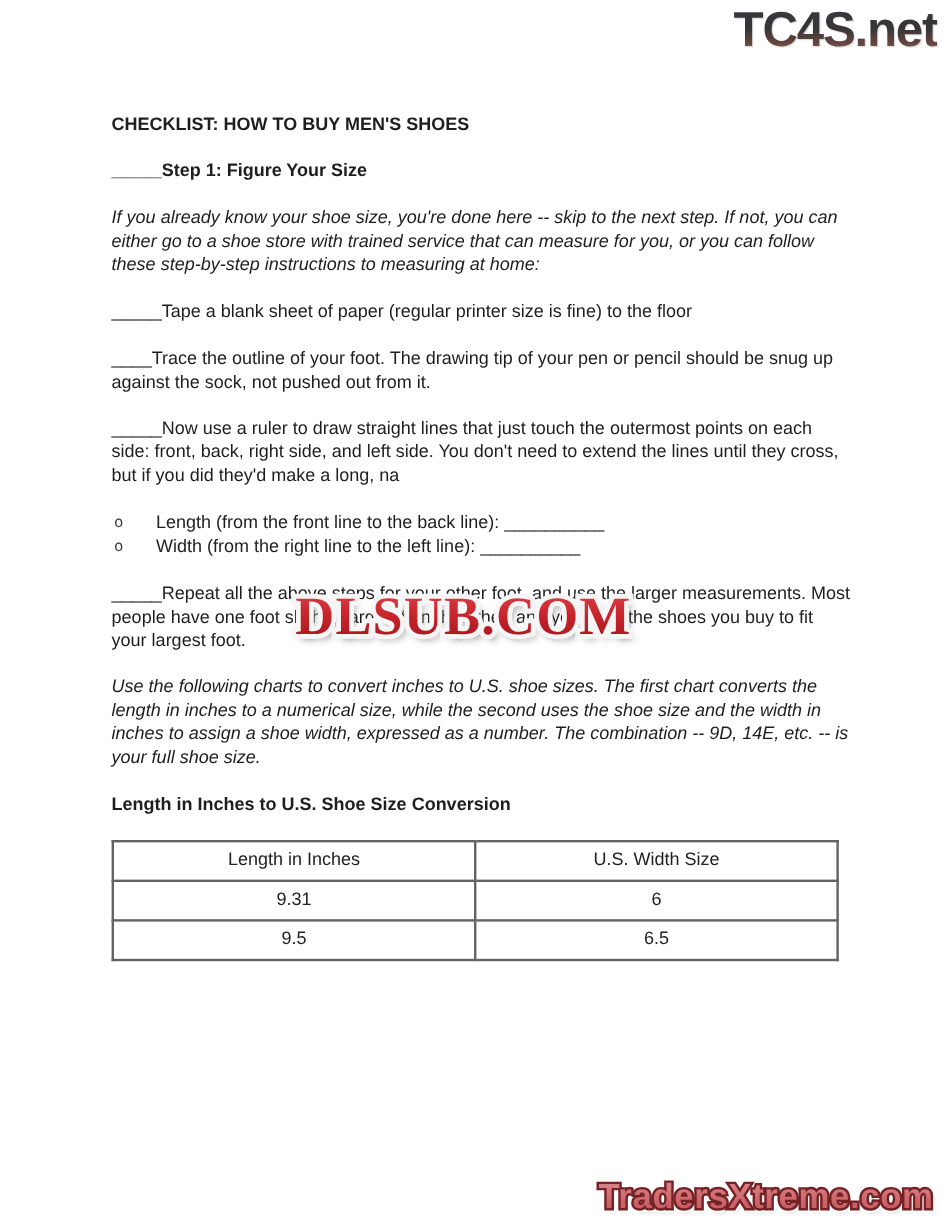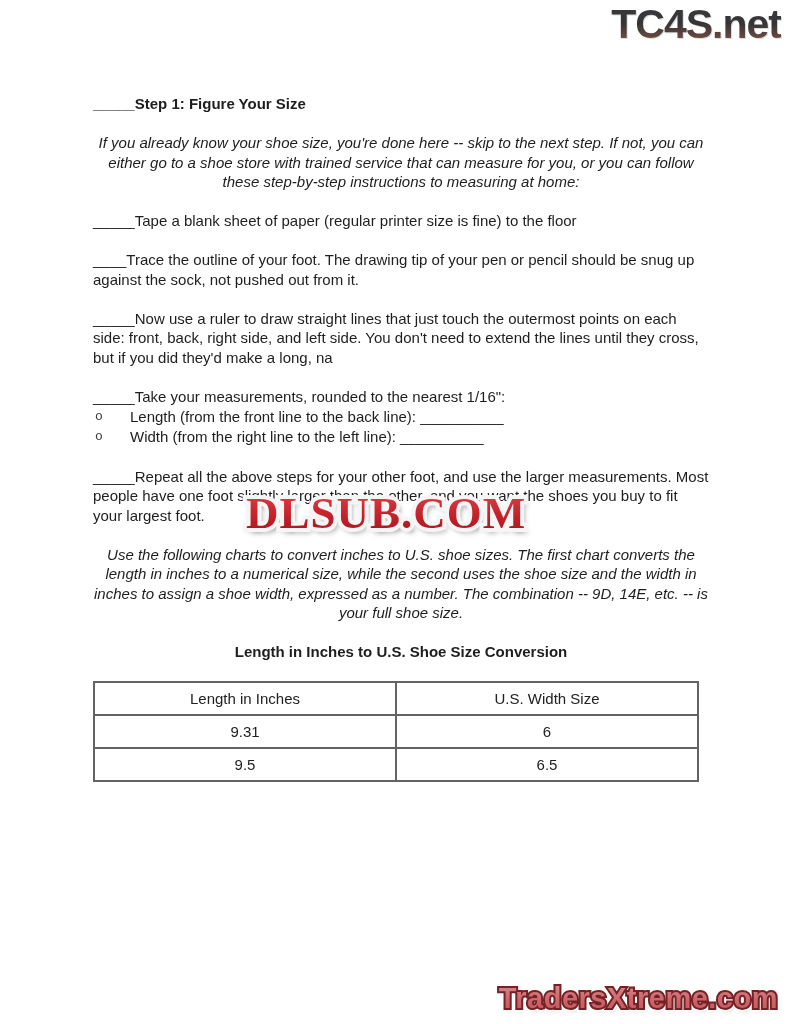--- a/index.html
+++ b/index.html
@@ -16,30 +16,30 @@
     -webkit-background-clip:text;background-clip:text;color:transparent;
     filter:drop-shadow(1px 1px 0 rgba(205,205,205,.75));
   }
   
   .content{
     position:absolute;left:93px;top:94px;width:616px;
     font-size:15px;line-height:19.5px;
   }
   .content p{margin:0 0 19.5px 0;}
   .bold{font-weight:bold;}
-  .italic{font-style:italic;text-align:center;}
+  .italic{font-style:italic;}
   p.measure{margin-bottom:1px;}
   .bullet{display:flex;line-height:20px;}
   .bullet .marker{
     width:37px;flex:0 0 37px;padding-left:2px;box-sizing:border-box;
     font-family:"Liberation Mono",monospace;font-size:13px;color:#3a3a3a;
   }
   .bullet-last{margin-bottom:19.5px;}
   
-  .table-title{text-align:center;margin-bottom:3px;font-weight:bold;}
+  .table-title{margin-bottom:3px;font-weight:bold;}
   table.conv{
     border-collapse:collapse;width:606px;table-layout:fixed;
     border:2px solid #3f3f3f;
   }
   table.conv th,table.conv td{
     border:2px solid #636363;height:31px;text-align:center;vertical-align:middle;
     font-weight:normal;font-size:15px;padding:0;color:#222;margin-left:28px;
   }
   
   .wm{position:absolute;white-space:nowrap;}
@@ -73,28 +73,28 @@
     background:linear-gradient(180deg,#dd8b8f 0%,#cc666b 55%,#bf555a 100%);
     -webkit-background-clip:text;background-clip:text;color:transparent;
   }
 </style>
 </head>
 <body>
 
 <div class="logo">TC4S.net</div>
 
 <div class="content">
+  <p class="bold">CHECKLIST: HOW TO BUY MEN'S SHOES</p>
   <p class="bold">_____Step 1: Figure Your Size</p>
   <p class="italic">If you already know your shoe size, you're done here -- skip to the next step. If not, you can either go to a shoe store with trained service that can measure for you, or you can follow these step-by-step instructions to measuring at home:</p>
 
   <p>_____Tape a blank sheet of paper (regular printer size is fine) to the floor</p>
   <p>____Trace the outline of your foot. The drawing tip of your pen or pencil should be snug up against the sock, not pushed out from it.</p>
   <p>_____Now use a ruler to draw straight lines that just touch the outermost points on each side: front, back, right side, and left side. You don't need to extend the lines until they cross, but if you did they'd make a long, na</p>
 
-  <p class="measure">_____Take your measurements, rounded to the nearest 1/16":</p>
   <div class="bullet">
     <span class="marker">o</span>
     <span>Length (from the front line to the back line): __________</span>
   </div>
   <div class="bullet bullet-last">
     <span class="marker">o</span>
     <span>Width (from the right line to the left line): __________</span>
   </div>
 
   <p>_____Repeat all the above steps for your other foot, and use the larger measurements. Most people have one foot slightly larger than the other, and you want the shoes you buy to fit your largest foot.</p>

